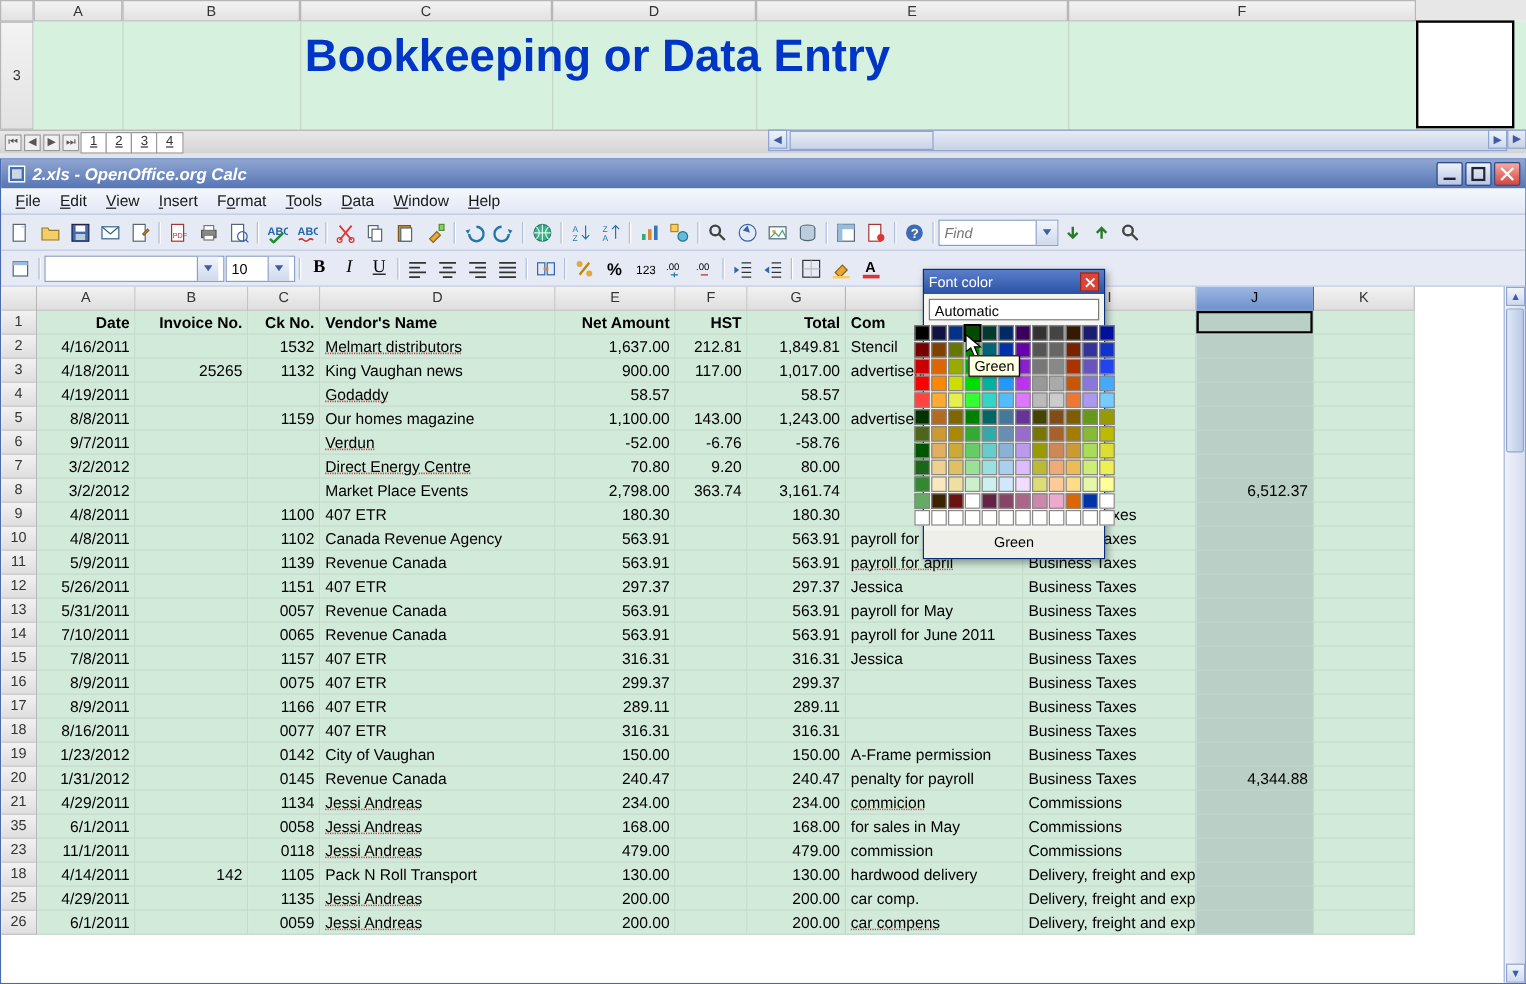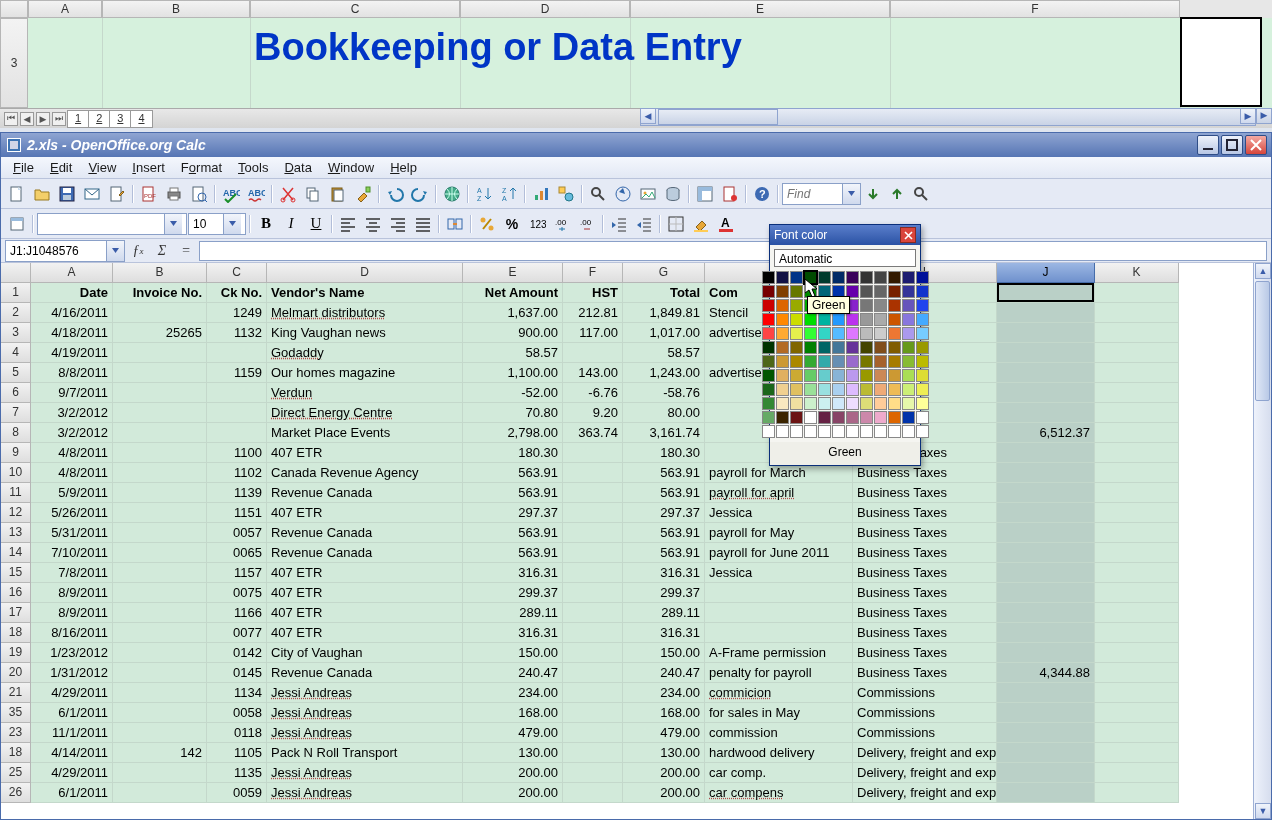--- a/index.html
+++ b/index.html
@@ -82,21 +82,21 @@
   .combo {
     height:22px; border:1px solid #8aa0c8; background:#fff; display:flex; align-items:center;
   }
   .combo input { border:0; outline:0; height:20px; font-size:12px; padding:0 4px; background:transparent; }
   .combo .arrow {
     width:18px; height:20px; background:linear-gradient(#f2f5fb,#cfd9ed);
     border-left:1px solid #8aa0c8; display:flex; align-items:center; justify-content:center;
   }
   .combo .arrow svg{ width:9px; height:9px; }
   .find-drop { display:flex; align-items:center; }
-  .find-drop .combo input { width:59px; color:#6b6b6b; font-style:italic; }
+  .find-drop .combo input { width:80px; color:#6b6b6b; font-style:italic; }
   
   .formula-row {
     height:24px; background:#e5eaf5; border-bottom:1px solid #b9c3db;
     display:flex; align-items:center; padding:0 4px; gap:2px;
   }
   .namebox input{ width:100px; }
   .fx-btn { width:22px; height:20px; display:flex; align-items:center; justify-content:center; font: italic 14px serif; color:#333; }
   .formula-input { flex:1; height:20px; border:1px solid #8aa0c8; background:#fff; padding:0 4px; }
   
   .sheet-wrap { position:relative; flex:1; overflow:hidden; background:#fff; }
@@ -582,34 +582,20 @@
         </svg>
       </div>
     <div class="tbtn">
         <svg viewBox="0 0 18 18">
           <text x="4" y="12" font-size="12" font-weight="700">A</text>
           <rect x="2" y="14" width="14" height="3" fill="#d33"></rect>
         </svg>
       </div>
   </div>
 
-  <div class="formula-row">
-    <div class="combo namebox">
-      <input value="J1:J1048576" style="">
-      <div class="arrow">
-          <svg viewBox="0 0 9 9">
-            <path d="M1 2 L4.5 7 L8 2 Z" fill="#3a5ca9"></path>
-          </svg>
-        </div>
-    </div>
-    <div class="fx-btn">ƒ<sub style="font-size:9px">x</sub></div>
-    <div class="fx-btn">Σ</div>
-    <div class="fx-btn">=</div>
-    <input class="formula-input" style="">
-  </div>
 
   <div class="sheet-wrap">
     <div class="grid" id="grid">
         <div class="hdr"></div>
         <div class="hdr">A</div>
         <div class="hdr">B</div>
         <div class="hdr">C</div>
         <div class="hdr">D</div>
         <div class="hdr">E</div>
         <div class="hdr">F</div>
@@ -626,21 +612,21 @@
         <div class="cell th right">Net Amount</div>
         <div class="cell th right">HST</div>
         <div class="cell th right">Total</div>
         <div class="cell th">Com</div>
         <div class="cell th">e Type</div>
         <div class="cell colJ th right sel-outline"></div>
         <div class="cell th"></div>
         <div class="rowhdr">2</div>
         <div class="cell right">4/16/2011</div>
         <div class="cell right"></div>
-        <div class="cell right">1249</div>
+        <div class="cell right">1532</div>
         <div class="cell dotted">Melmart distributors</div>
         <div class="cell right">1,637.00</div>
         <div class="cell right">212.81</div>
         <div class="cell right">1,849.81</div>
         <div class="cell">Stencil</div>
         <div class="cell">Advertising</div>
         <div class="cell colJ right"></div>
         <div class="cell"></div>
         <div class="rowhdr">3</div>
         <div class="cell right">4/18/2011</div>

